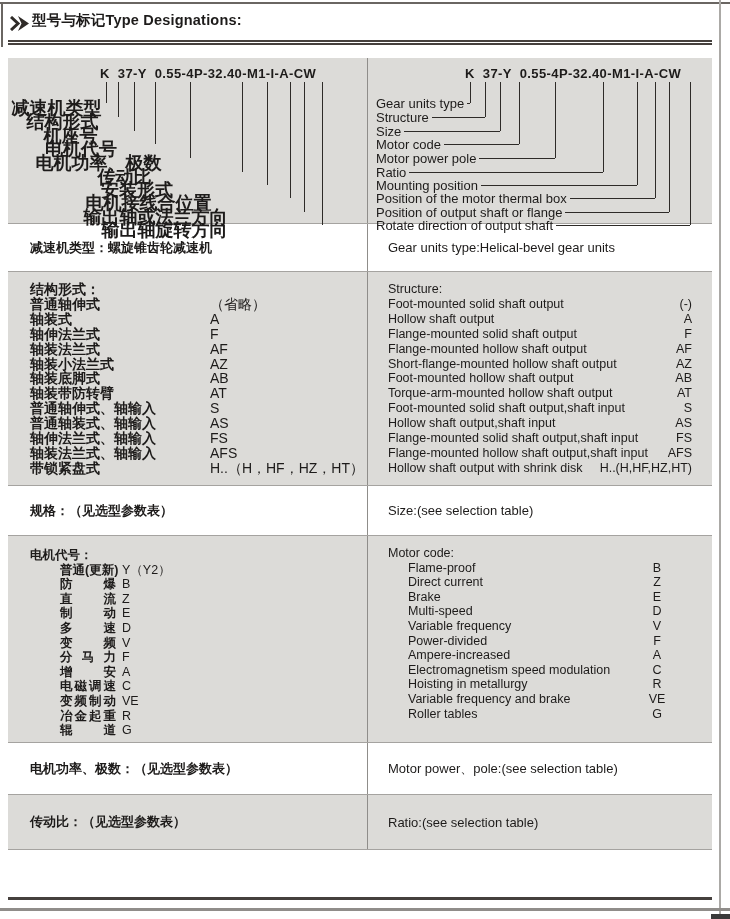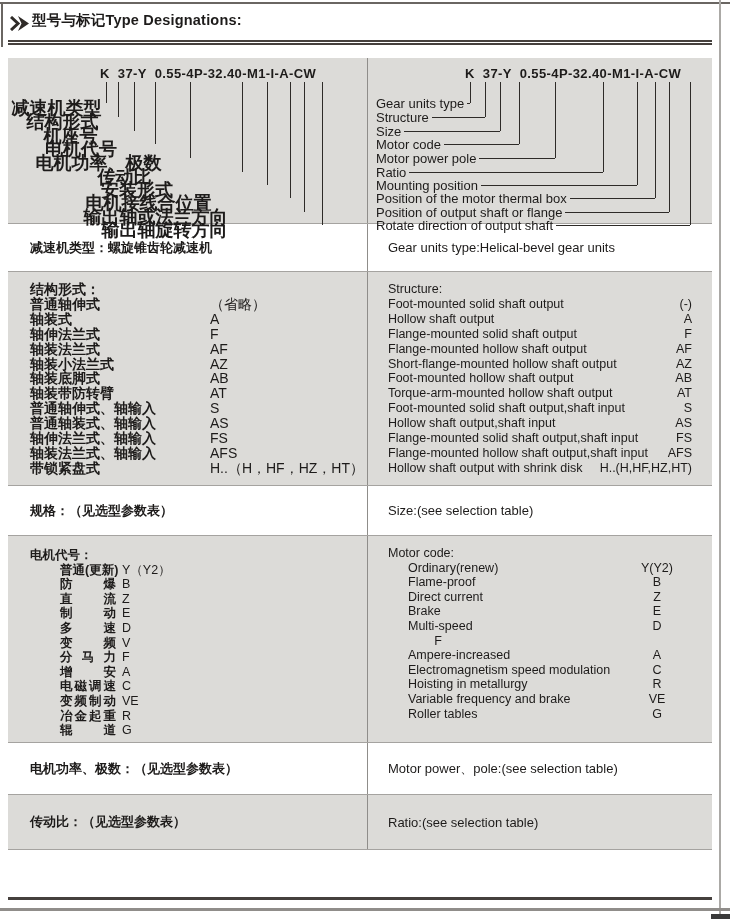--- a/index.html
+++ b/index.html
@@ -317,40 +317,41 @@
       <div class="mitem"><span class="mzh">分马力</span><span class="mzc">F</span></div>
       <div class="mitem"><span class="mzh">增安</span><span class="mzc">A</span></div>
       <div class="mitem"><span class="mzh">电磁调速</span><span class="mzc">C</span></div>
       <div class="mitem"><span class="mzh">变频制动</span><span class="mzc">VE</span></div>
       <div class="mitem"><span class="mzh">冶金起重</span><span class="mzc">R</span></div>
       <div class="mitem"><span class="mzh">辊道</span><span class="mzc">G</span></div>
     </div>
     <div class="rc">
       <div>Motor code:</div>
       <div class="nitem">
-          <span class="nl">Ordinary(renew)</span>
-          <span class="nc">Y(Y2)</span>
-        </div>
-      <div class="nitem">
           <span class="nl">Flame-proof</span>
           <span class="nc">B</span>
         </div>
       <div class="nitem">
           <span class="nl">Direct current</span>
           <span class="nc">Z</span>
         </div>
       <div class="nitem">
           <span class="nl">Brake</span>
           <span class="nc">E</span>
         </div>
       <div class="nitem">
           <span class="nl">Multi-speed</span>
           <span class="nc">D</span>
         </div>
       <div class="nitem">
+          <span class="nl">Variable frequency</span>
+          <span class="nc">V</span>
+        </div>
+      <div class="nitem">
+          <span class="nl">Power-divided</span>
           <span class="nc">F</span>
         </div>
       <div class="nitem">
           <span class="nl">Ampere-increased</span>
           <span class="nc">A</span>
         </div>
       <div class="nitem">
           <span class="nl">Electromagnetism speed modulation</span>
           <span class="nc">C</span>
         </div>

